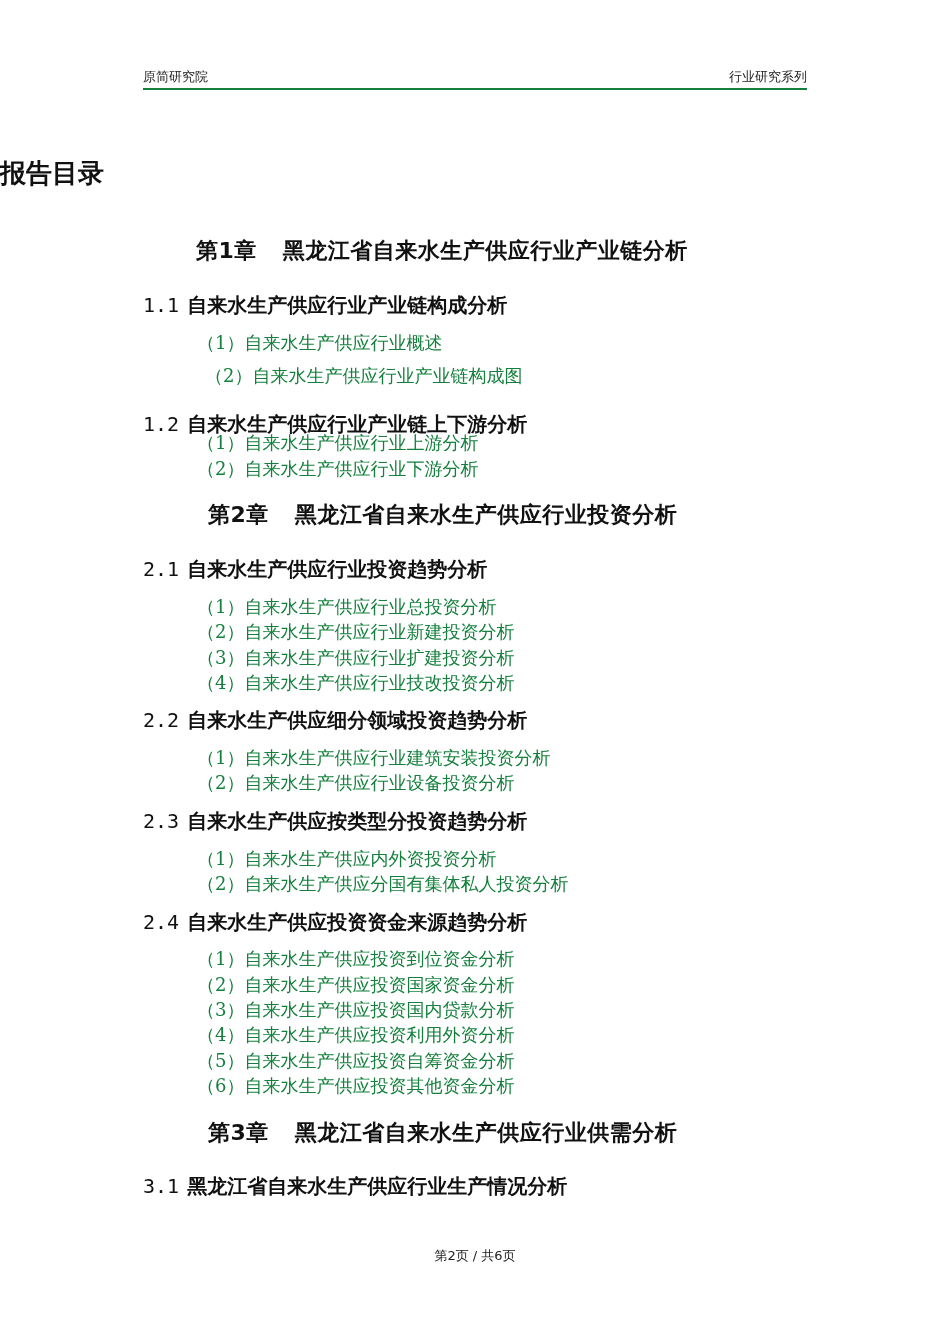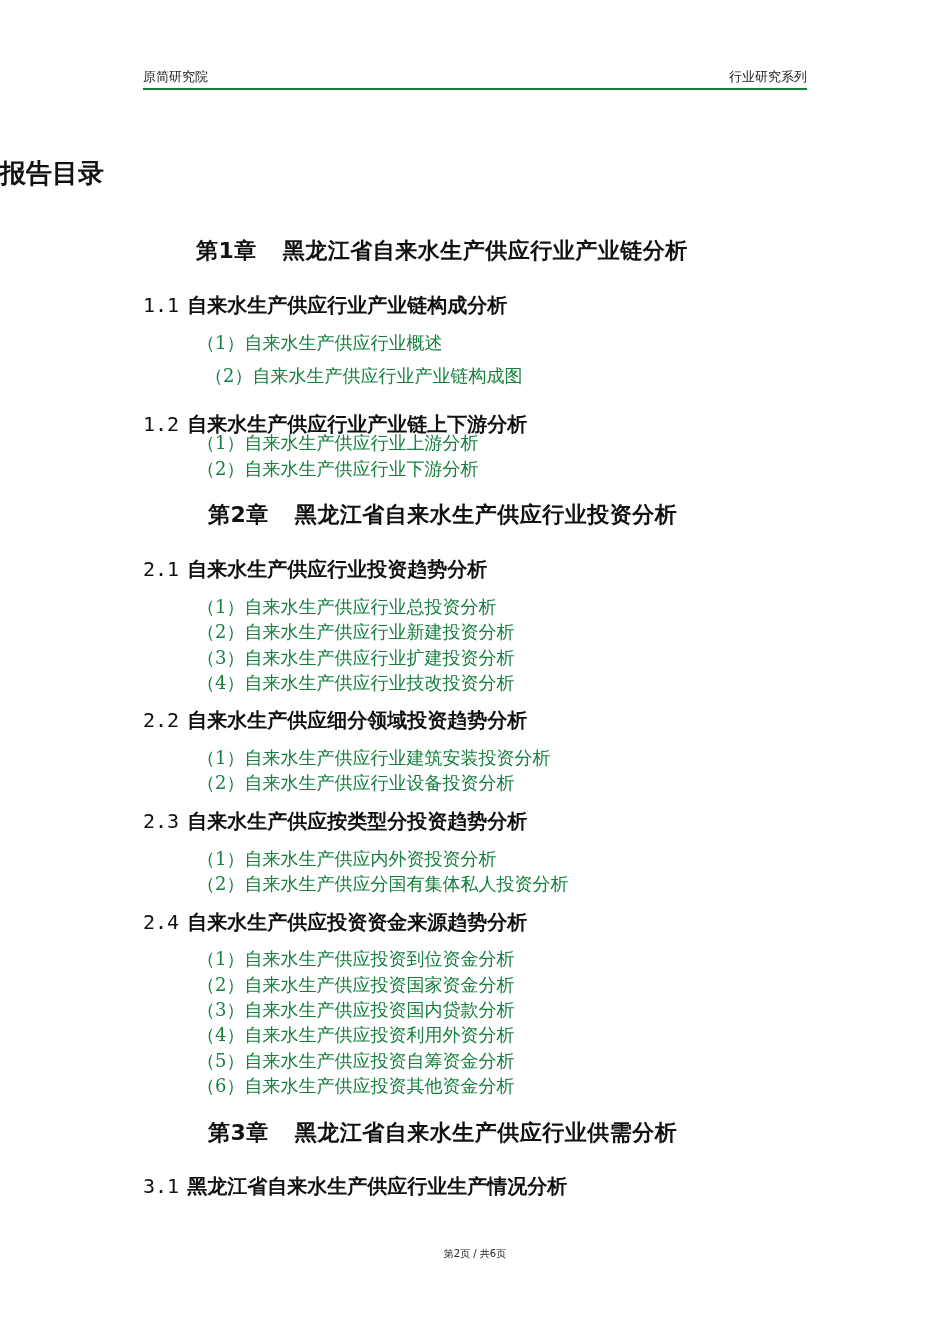--- a/index.html
+++ b/index.html
@@ -12,21 +12,21 @@
   .header .right { position: absolute; right: 0; top: 2px; }
   .title { position: absolute; left: 0; width: 950px; top: 156px; 
            font-size: 26px; font-weight: bold; font-family: "DejaVu Sans", "Liberation Sans", sans-serif; }
   .abs { position: absolute; white-space: nowrap; }
   .chapter { font-size: 22px; font-weight: bold; font-family: "DejaVu Sans", "Liberation Sans", sans-serif; letter-spacing: 0.5px; }
   .chapter .num { margin-right: 26px; }
   .section { left: 143px; font-size: 20px; font-weight: bold; font-family: "DejaVu Sans", "Liberation Sans", sans-serif; }
   .section .num { font-family: "DejaVu Sans Mono", "Liberation Mono", monospace; font-weight: normal; margin-right: 8px; }
   .item { left: 197px; font-size: 18px; color: #15803d; line-height: 25px; }
   .footer { position: absolute; left: 0; width: 950px; top: 1247px; text-align: center;
-            font-size: 10px; font-family: "DejaVu Sans", "Liberation Sans", sans-serif; color: #222; }
+            font-size: 13px; font-family: "DejaVu Sans", "Liberation Sans", sans-serif; color: #222; }
 </style>
 </head>
 <body>
 
 <div class="header">
   <span class="left">原简研究院</span>
   <span class="right">行业研究系列</span>
 </div>
 
 <div class="title">报告目录</div>

